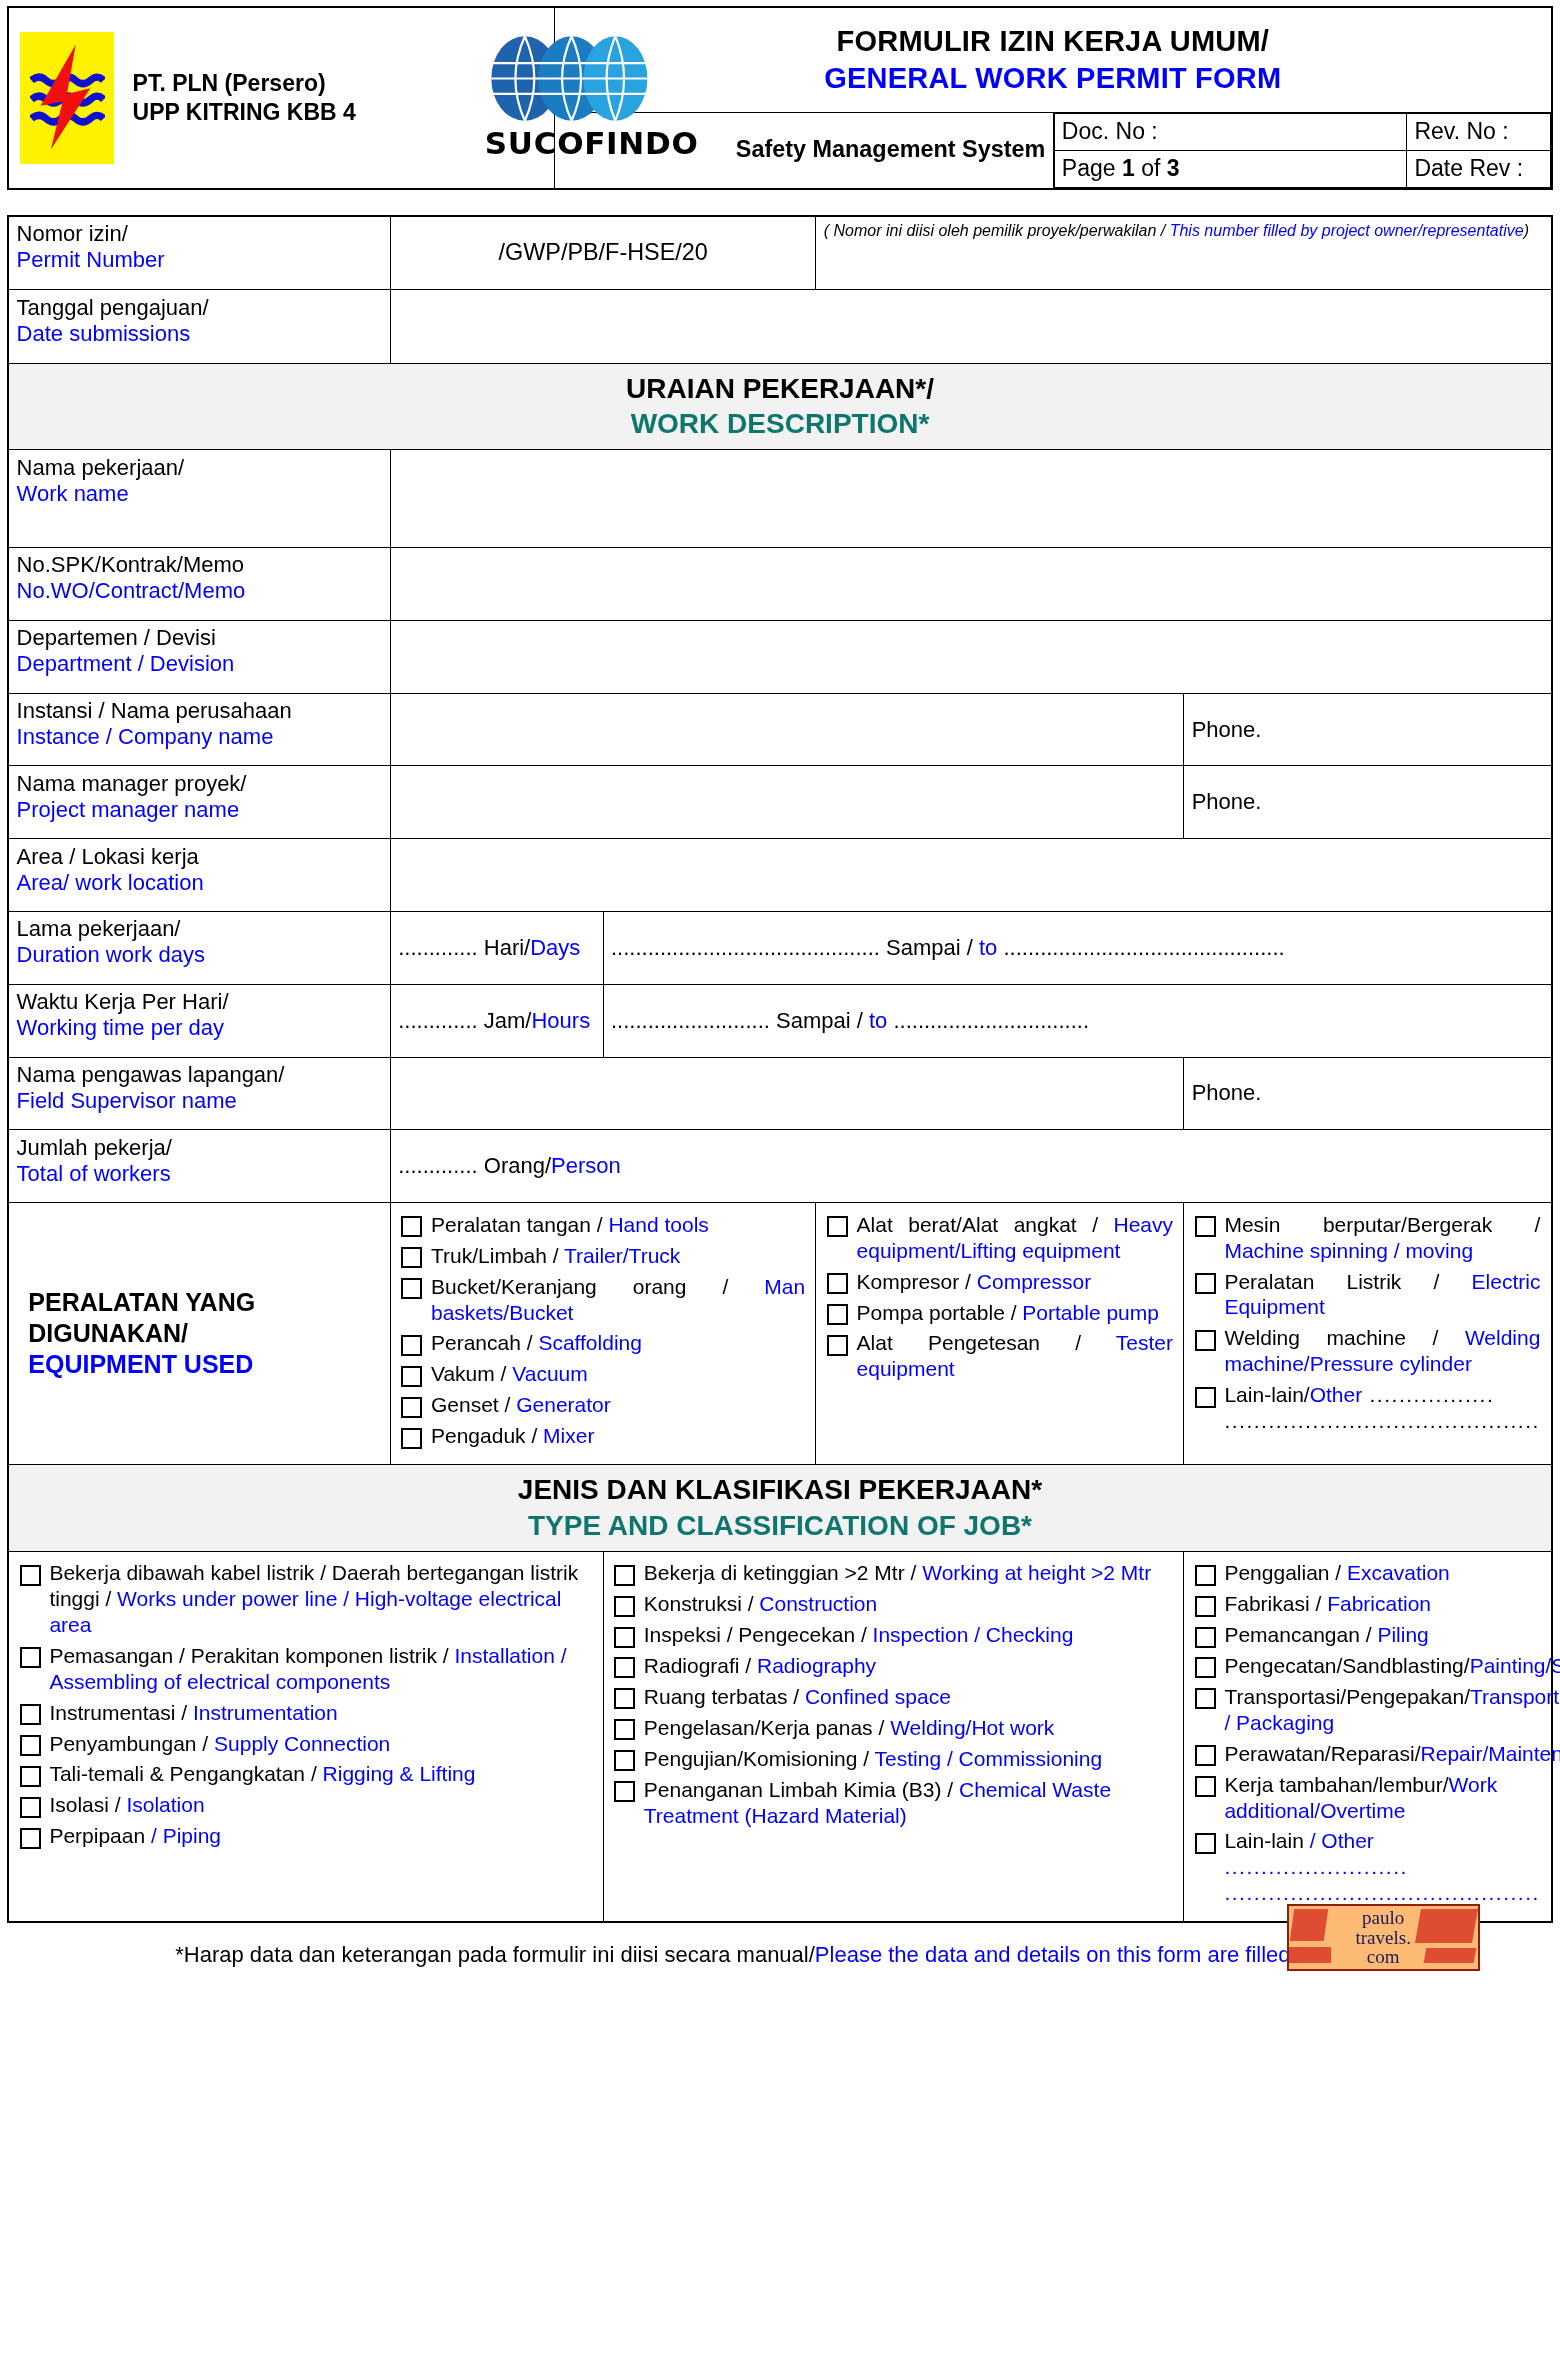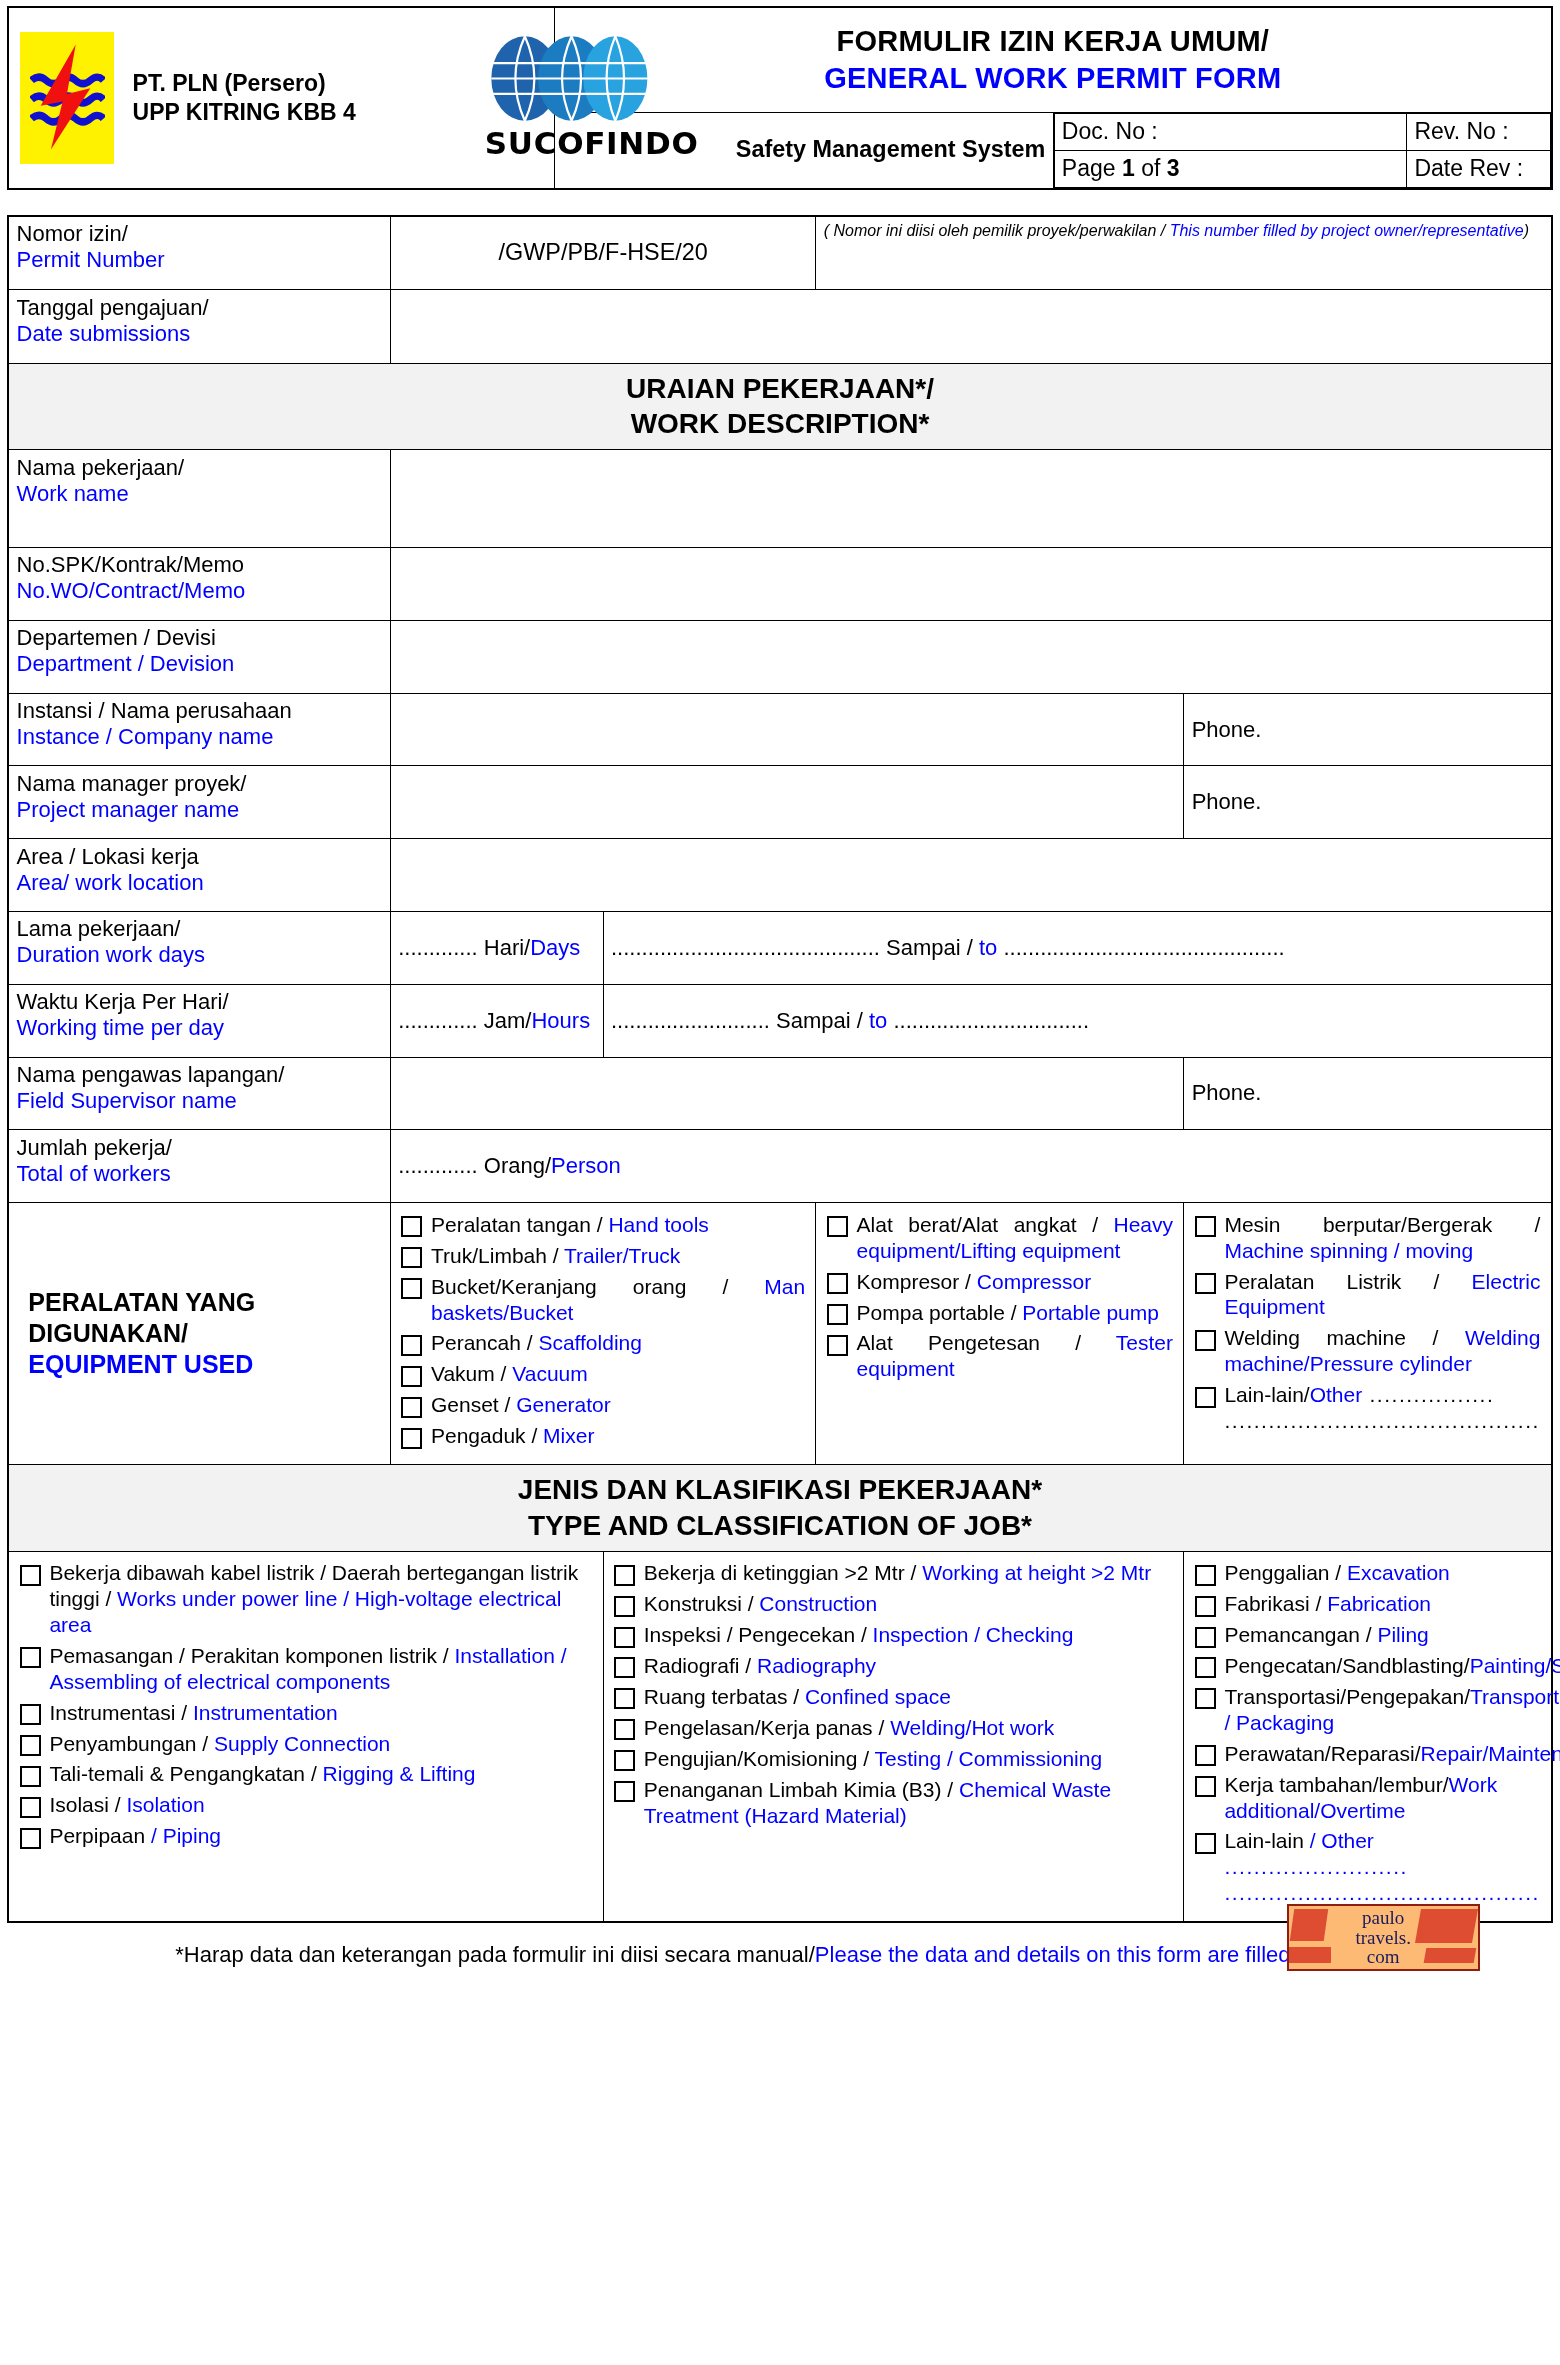--- a/index.html
+++ b/index.html
@@ -135,21 +135,21 @@
     font-size: 23.4px;
     vertical-align: middle;
   }
   .sec-head {
     background: #f2f2f2;
     text-align: center;
     font-weight: bold;
     padding: 7.3px 0 8.8px 0;
   }
   .sec-head .l1 { font-size: 28px; }
-  .sec-head .l2 { font-size: 28px; color: #000000; margin-top: 2.9px; }
+  .sec-head .l2 { font-size: 28px; color: #0f766e; margin-top: 2.9px; }
   .phone-cell { width: 505px; vertical-align: middle; font-size: 22px; }
   .val-cell { vertical-align: middle; }
   .dur-small { width: 322px; vertical-align: middle; font-size: 22px; }
   .dur-big { vertical-align: middle; font-size: 22px; }
 
   
   .eq-label {
     width: 366px;
     vertical-align: middle;
     font-weight: bold;

